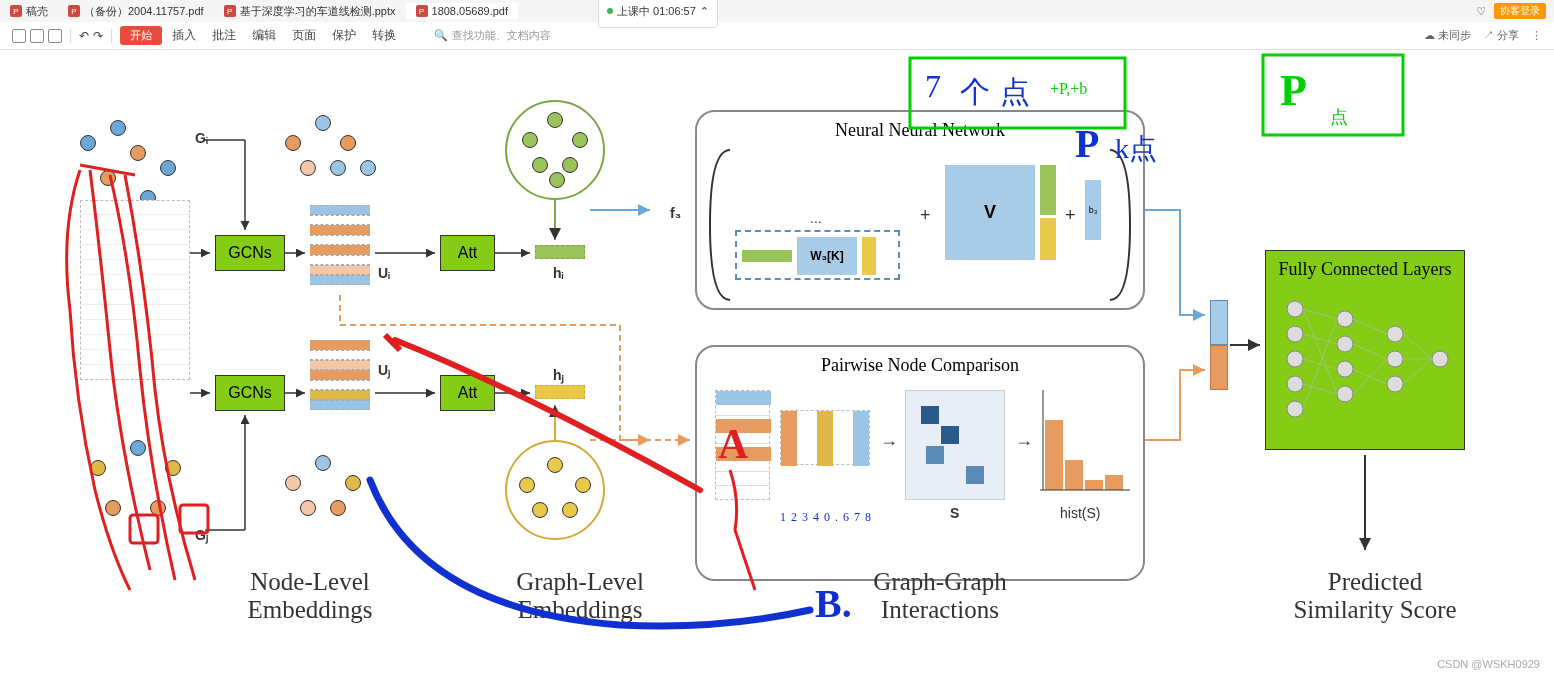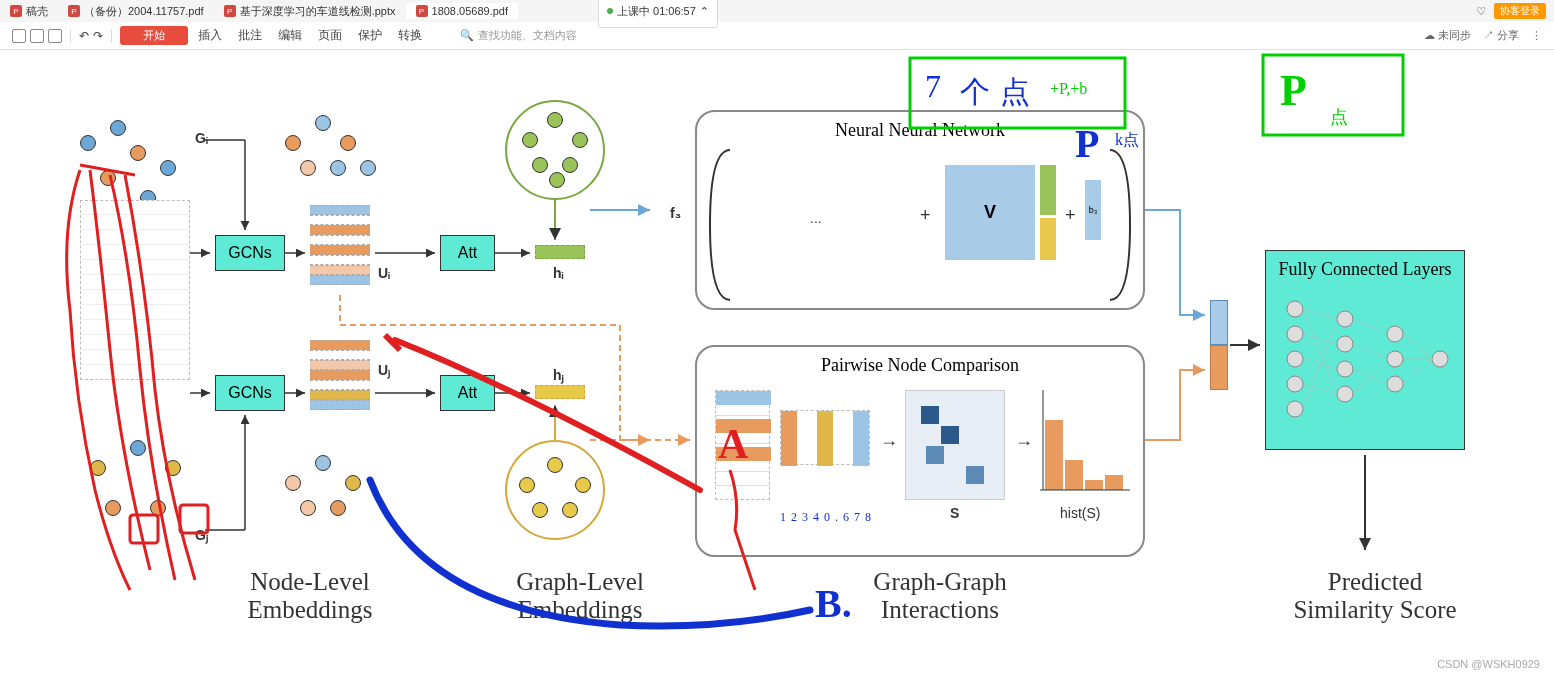--- a/index.html
+++ b/index.html
@@ -8,29 +8,29 @@
 .tab { padding: 2px 10px; display: flex; align-items: center; gap: 4px; }
 .tab .p-icon { width: 12px; height: 12px; background: #d14841; color: #fff; font-size: 8px; display: inline-flex; align-items: center; justify-content: center; border-radius: 2px; }
 .tab.active { background: #fff; }
 .class-indicator { margin-left: 80px; padding: 8px 8px; background: #fff; border: 1px solid #ddd; border-radius: 3px; display: flex; align-items: center; gap: 4px; font-size: 11px; }
 .green-dot { width: 6px; height: 6px; background: #4caf50; border-radius: 50%; }
 .tab-right { margin-left: auto; display: flex; gap: 8px; padding-right: 8px; align-items: center; }
 .login-btn { background: #ff9800; color: #fff; padding: 1px 6px; border-radius: 2px; font-size: 10px; }
 .toolbar { height: 28px; display: flex; align-items: center; padding: 0 12px; gap: 4px; font-size: 12px; color: #444; border-bottom: 1px solid #e0e0e0; }
 .tb-icon { width: 14px; height: 14px; border: 1px solid #888; border-radius: 2px; }
 .tb-sep { width: 1px; height: 14px; background: #ddd; margin: 0 4px; }
-.start-btn { background: #e74c3c; color: #fff; padding: 2px 23px; border-radius: 3px; font-size: 11px; text-align: center; }
+.start-btn { background: #e74c3c; color: #fff; padding: 2px 10px; border-radius: 3px; font-size: 11px; text-align: center; }
 .menu-item { padding: 2px 6px; }
 .search-box { margin-left: 20px; padding: 2px 8px; display: flex; align-items: center; gap: 4px; color: #999; font-size: 11px; }
 .tb-right { margin-left: auto; display: flex; gap: 12px; font-size: 11px; color: #666; align-items: center; }
 .content { position: absolute; top: 50px; left: 0; width: 1554px; height: 626px; }
 .diagram { position: absolute; top: 60px; left: 50px; width: 1440px; height: 520px; }
 .label { position: absolute; font-family: "Times New Roman", serif; font-size: 25px; color: #333; text-align: center; }
 .small-label { position: absolute; font-family: Arial, sans-serif; font-size: 14px; color: #333; }
-.box { position: absolute; border: 1.5px solid #333; background: #5eead4; display: flex; align-items: center; justify-content: center; font-size: 16px; }
+.box { position: absolute; border: 1.5px solid #333; background: #84cc16; display: flex; align-items: center; justify-content: center; font-size: 16px; }
 .module { position: absolute; border: 2px solid #888; border-radius: 20px; }
 .module-title { position: absolute; top: 8px; width: 100%; text-align: center; font-family: "Times New Roman", serif; font-size: 18px; }
 .node { position: absolute; width: 16px; height: 16px; border-radius: 50%; border: 1.5px solid #333; }
 .annotation { position: absolute; pointer-events: none; }
 .watermark { position: absolute; bottom: 6px; right: 14px; font-size: 11px; color: #aaa; }
 .feat-stack { position: absolute; display: flex; flex-direction: column; }
 .feat-row { height: 10px; border-top: 1px dashed #aaa; border-bottom: 1px dashed #aaa; }
 .circle-container { position: absolute; border: 2px solid; border-radius: 50%; }
 svg.overlay { position: absolute; top: 0; left: 0; pointer-events: none; }
 </style>
@@ -183,28 +183,33 @@
     <span class="small-label" style="top:95px;left:620px;font-weight:bold">f₃</span>
 
     <svg class="overlay" style="top:35px;left:655px" width="30" height="160">
         <path d="M25 5 Q5 5 5 80 Q5 155 25 155" stroke="#333" stroke-width="2" fill="none"></path>
       </svg>
     <svg class="overlay" style="top:35px;left:1055px" width="30" height="160">
         <path d="M5 5 Q25 5 25 80 Q25 155 5 155" stroke="#333" stroke-width="2" fill="none"></path>
       </svg>
 
     <span class="small-label" style="top:100px;left:760px">...</span>
+    <div style="position:absolute;top:120px;left:685px;width:165px;height:50px;border:2px dashed #5b8db8">
+      <div style="position:absolute;top:18px;left:5px;width:50px;height:12px;background:#9ac35a"></div>
+      <div style="position:absolute;top:5px;left:60px;width:60px;height:38px;background:#a8cce8;display:flex;align-items:center;justify-content:center;font-size:12px;font-weight:bold">W₃[K]</div>
+      <div style="position:absolute;top:5px;left:125px;width:14px;height:38px;background:#e8c94a"></div>
+    </div>
     <span class="small-label" style="top:95px;left:870px;font-size:18px">+</span>
     <div style="position:absolute;top:55px;left:895px;width:90px;height:95px;background:#a8cce8;display:flex;align-items:center;justify-content:center;font-weight:bold;font-size:18px">V</div>
     <div style="position:absolute;top:55px;left:990px;width:16px;height:50px;background:#9ac35a"></div>
     <div style="position:absolute;top:108px;left:990px;width:16px;height:42px;background:#e8c94a"></div>
     <span class="small-label" style="top:95px;left:1015px;font-size:18px">+</span>
     <div style="position:absolute;top:70px;left:1035px;width:16px;height:60px;background:#a8cce8;display:flex;align-items:center;justify-content:center;font-size:9px">b₃</div>
 
-    <div class="module" style="top:235px;left:645px;width:450px;height:212px">
+    <div class="module" style="top:235px;left:645px;width:450px;height:236px">
       <div class="module-title">Pairwise Node Comparison</div>
     </div>
 
     <div style="position:absolute;top:280px;left:665px;width:55px;height:110px;background:repeating-linear-gradient(0deg,transparent,transparent 13px,#ddd 13px,#ddd 14px);border:1px dashed #bbb">
       <div style="position:absolute;top:0;left:0;width:55px;height:14px;background:#9cc4e4"></div>
       <div style="position:absolute;top:28px;left:0;width:55px;height:14px;background:#e89b5e"></div>
       <div style="position:absolute;top:56px;left:0;width:55px;height:14px;background:#e89b5e"></div>
     </div>
     <div style="position:absolute;top:300px;left:730px;width:90px;height:55px;border:1px dashed #bbb">
       <div style="position:absolute;top:0;left:0;width:16px;height:55px;background:#e89b5e"></div>
@@ -345,18 +350,18 @@
   </svg>
 
   <div class="annotation" style="top:370px;left:718px;font-family:cursive;font-size:42px;font-weight:bold;color:#e02020">A</div>
   <div class="annotation" style="top:530px;left:815px;font-family:cursive;font-size:40px;font-weight:bold;color:#1030d0">B.</div>
   <div class="annotation" style="top:460px;left:780px;font-family:cursive;font-size:12px;color:#1030d0;letter-spacing:1px">1 2 3 4 0 . 6 7 8</div>
   <div class="annotation" style="top:18px;left:925px;font-family:cursive;font-size:32px;color:#1030d0">7</div>
   <div class="annotation" style="top:22px;left:960px;font-family:cursive;font-size:30px;color:#1030d0">个</div>
   <div class="annotation" style="top:22px;left:1000px;font-family:cursive;font-size:30px;color:#1030d0">点</div>
   <div class="annotation" style="top:30px;left:1050px;font-family:cursive;font-size:16px;color:#00d000">+P,+b</div>
   <div class="annotation" style="top:70px;left:1075px;font-family:cursive;font-size:40px;color:#1030d0;font-weight:bold">P</div>
-  <div class="annotation" style="top:80px;left:1115px;font-family:cursive;font-size:16px;color:#1030d0">k点</div>
+  <div class="annotation" style="top:80px;left:1115px;font-family:cursive;font-size:28px;color:#1030d0">k点</div>
   <div class="annotation" style="top:15px;left:1280px;font-family:cursive;font-size:44px;color:#00d000;font-weight:bold">P</div>
   <div class="annotation" style="top:55px;left:1330px;font-family:cursive;font-size:18px;color:#00d000">点</div>
 
   <div class="watermark">CSDN @WSKH0929</div>
 </div>
 
 </body></html>

